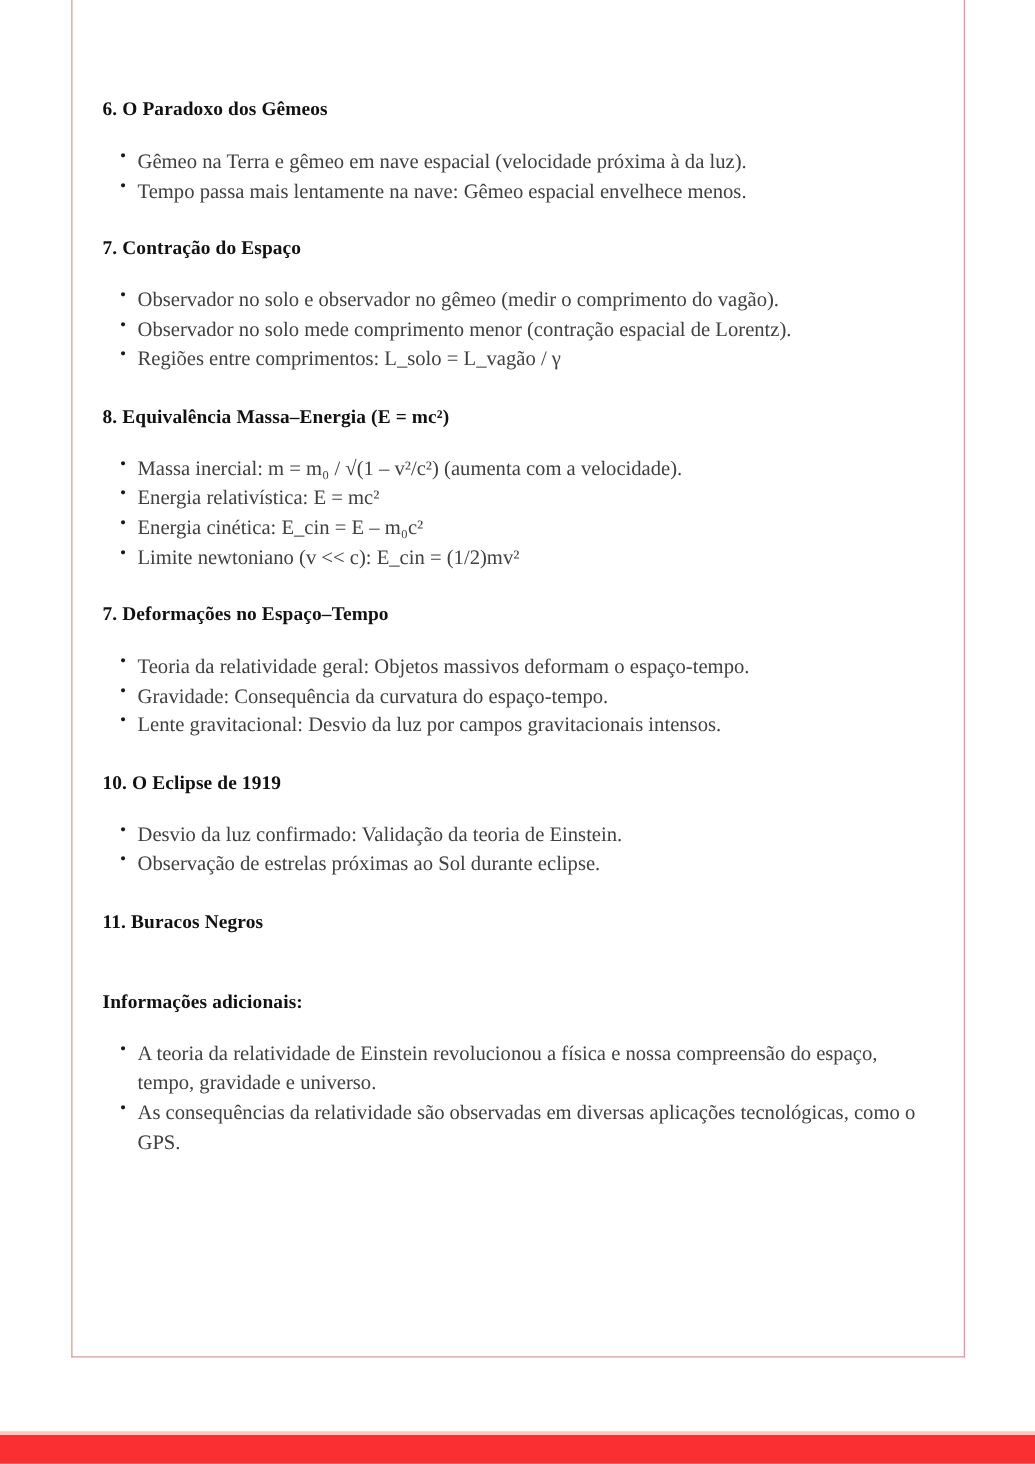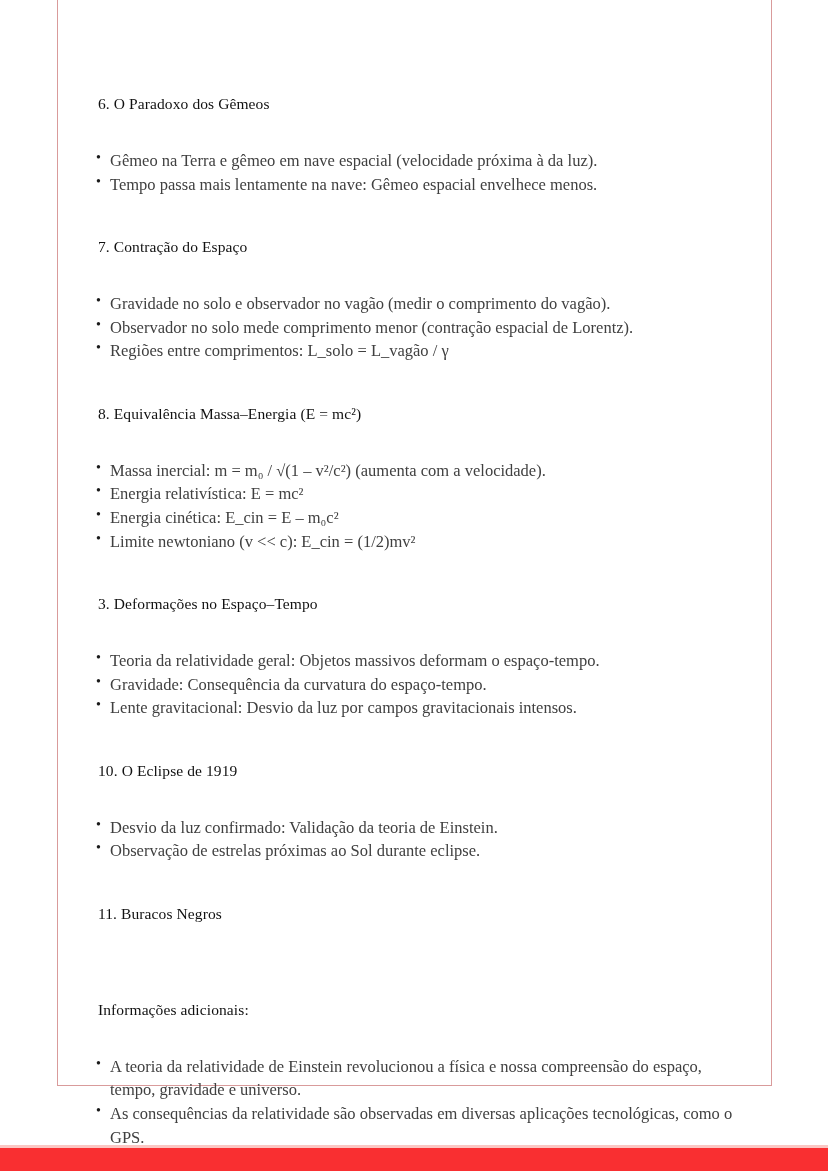--- a/index.html
+++ b/index.html
@@ -52,23 +52,23 @@
   .doc {
     position: absolute;
     left: 82px;
     top: 0;
     width: 666px;
     padding-top: 78px;
   }
 
   h2.section-heading {
     font-size: 15.5px;
-    font-weight: normal;
+    font-weight: bold;
     line-height: 1.35;
-    margin: 16px;
+    margin: 0;
     padding: 0;
     letter-spacing: 0.1px;
     color: #111111;
   }
 
   .bullets {
     list-style: none;
     margin: 0;
     padding: 0;
   }
@@ -109,21 +109,21 @@
       <li>Tempo passa mais lentamente na nave: Gêmeo espacial envelhece menos.</li>
     </ul>
   </div>
 
   <div class="gap-list-to-heading"></div>
 
   <div class="block">
     <h2 class="section-heading">7. Contração do Espaço</h2>
     <div class="gap-heading-to-list"></div>
     <ul class="bullets">
-      <li>Gravidade no solo e observador no vagão (medir o comprimento do vagão).</li>
+      <li>Observador no solo e observador no gêmeo (medir o comprimento do vagão).</li>
       <li>Observador no solo mede comprimento menor (contração espacial de Lorentz).</li>
       <li>Regiões entre comprimentos: L_solo = L_vagão / γ</li>
     </ul>
   </div>
 
   <div class="gap-list-to-heading"></div>
 
   <div class="block">
     <h2 class="section-heading">8. Equivalência Massa–Energia (E = mc²)</h2>
     <div class="gap-heading-to-list"></div>
@@ -131,21 +131,21 @@
       <li>Massa inercial: m = m₀ / √(1 – v²/c²) (aumenta com a velocidade).</li>
       <li>Energia relativística: E = mc²</li>
       <li>Energia cinética: E_cin = E – m₀c²</li>
       <li>Limite newtoniano (v &lt;&lt; c): E_cin = (1/2)mv²</li>
     </ul>
   </div>
 
   <div class="gap-list-to-heading"></div>
 
   <div class="block">
-    <h2 class="section-heading">3. Deformações no Espaço–Tempo</h2>
+    <h2 class="section-heading">7. Deformações no Espaço–Tempo</h2>
     <div class="gap-heading-to-list"></div>
     <ul class="bullets">
       <li>Teoria da relatividade geral: Objetos massivos deformam o espaço-tempo.</li>
       <li>Gravidade: Consequência da curvatura do espaço-tempo.</li>
       <li>Lente gravitacional: Desvio da luz por campos gravitacionais intensos.</li>
     </ul>
   </div>
 
   <div class="gap-list-to-heading"></div>
 

